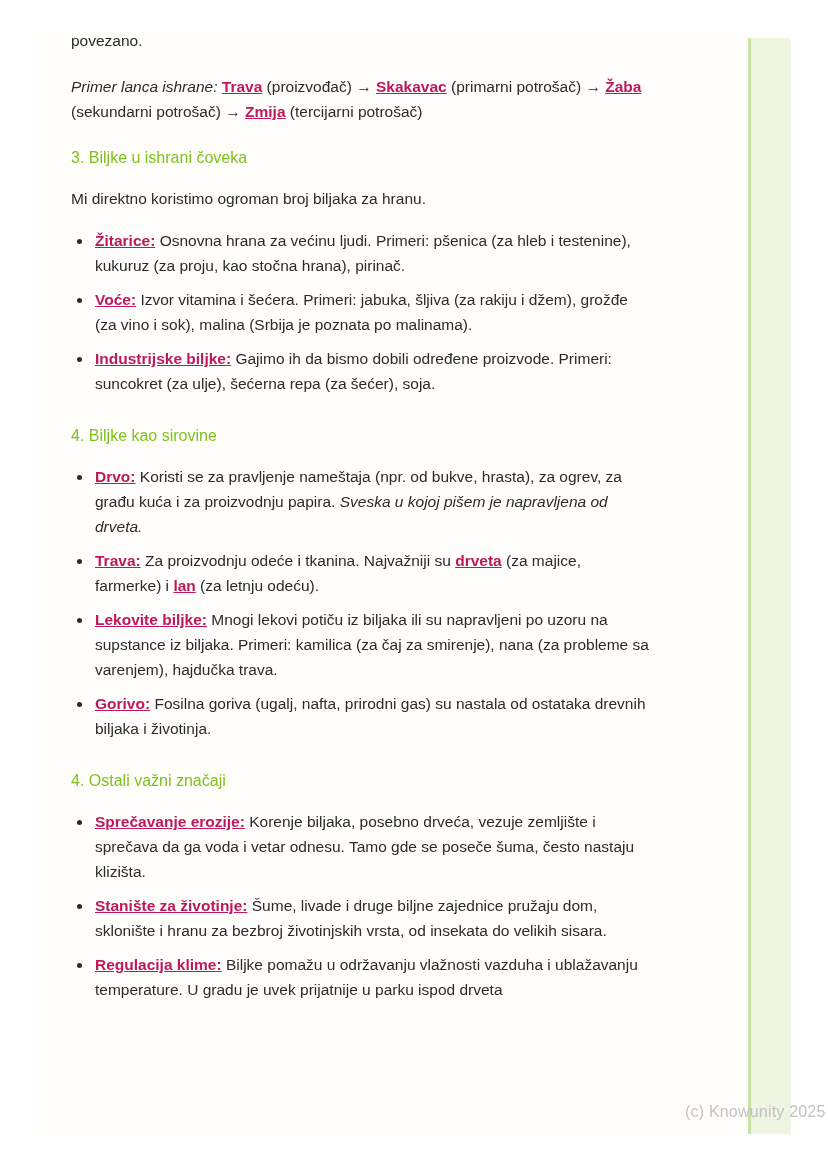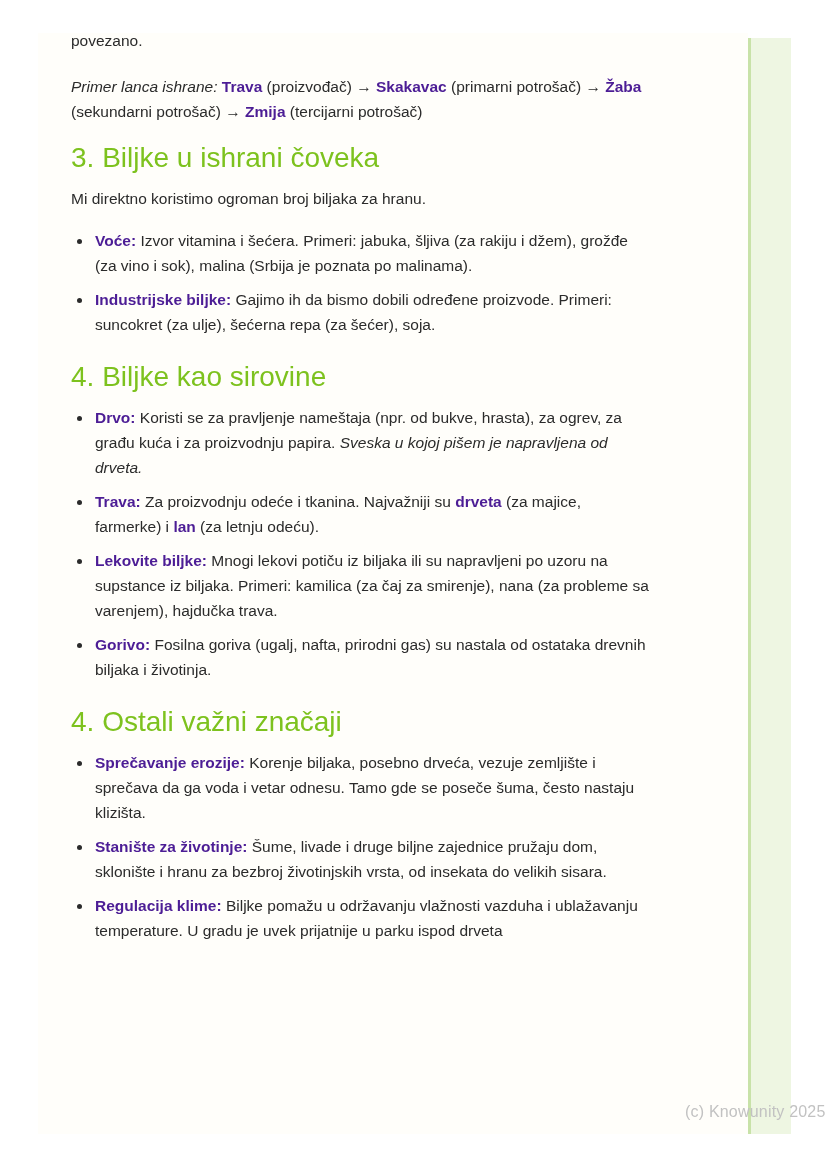--- a/index.html
+++ b/index.html
@@ -41,21 +41,21 @@
       font-size: 15.5px;
       line-height: 25px;
     }
     p {
       margin: 0;
     }
     .p-top { margin-bottom: 21px; }
     .p-chain { margin-bottom: 20px; }
     h2 {
       color: #7dc21e;
-      font-size: 28px;
+      font-size: 16px;
       font-weight: normal;
       margin: 0 0 14px 0;
       line-height: 28px;
     }
     .intro { margin-bottom: 17px; }
     ul {
       margin: 0;
       padding: 0;
       list-style: none;
     }
@@ -67,21 +67,21 @@
     li::before {
       content: "";
       position: absolute;
       left: 6px;
       top: 11px;
       width: 5px;
       height: 5px;
       border-radius: 50%;
       background: #2b2b2b;
     }
-    b { font-weight: bold; color: #4c1d95; }
+    b { font-weight: bold; color: #be185d; text-decoration: underline; }
     i { font-style: italic; }
     .sec-gap { margin-top: 26px; }
     .watermark {
       position: absolute;
       left: 685px;
       top: 1103px;
       font-size: 16px;
       color: #c2c2c2;
       letter-spacing: 0.2px;
     }
@@ -108,20 +108,24 @@
     <span>(sekundarni potrošač)</span>
     <span>→</span>
     <b>Zmija</b>
     <span>(tercijarni potrošač)</span>
   </p>
 
   <section>
     <h2>3. Biljke u ishrani čoveka</h2>
     <p class="intro">Mi direktno koristimo ogroman broj biljaka za hranu.</p>
     <ul>
+      <li>
+        <b>Žitarice:</b>
+        <span>Osnovna hrana za većinu ljudi. Primeri: pšenica (za hleb i testenine), kukuruz (za proju, kao stočna hrana), pirinač.</span>
+      </li>
       <li>
         <b>Voće:</b>
         <span>Izvor vitamina i šećera. Primeri: jabuka, šljiva (za rakiju i džem), grožđe (za vino i sok), malina (Srbija je poznata po malinama).</span>
       </li>
       <li>
         <b>Industrijske biljke:</b>
         <span>Gajimo ih da bismo dobili određene proizvode. Primeri: suncokret (za ulje), šećerna repa (za šećer), soja.</span>
       </li>
     </ul>
   </section>

